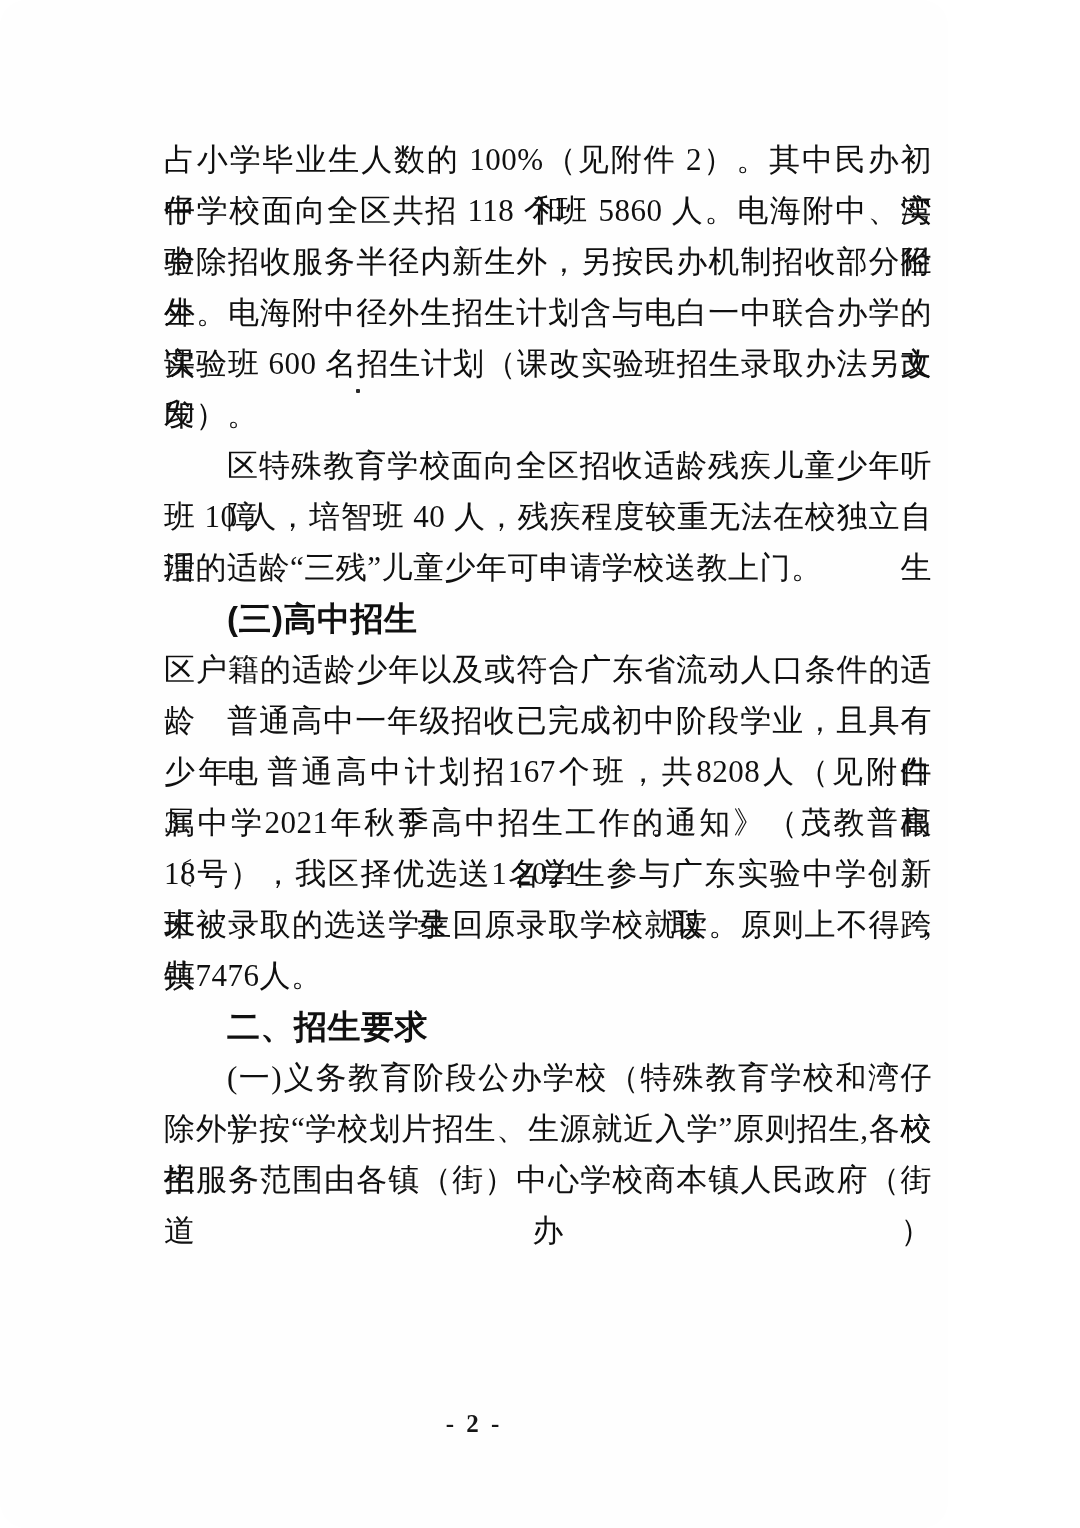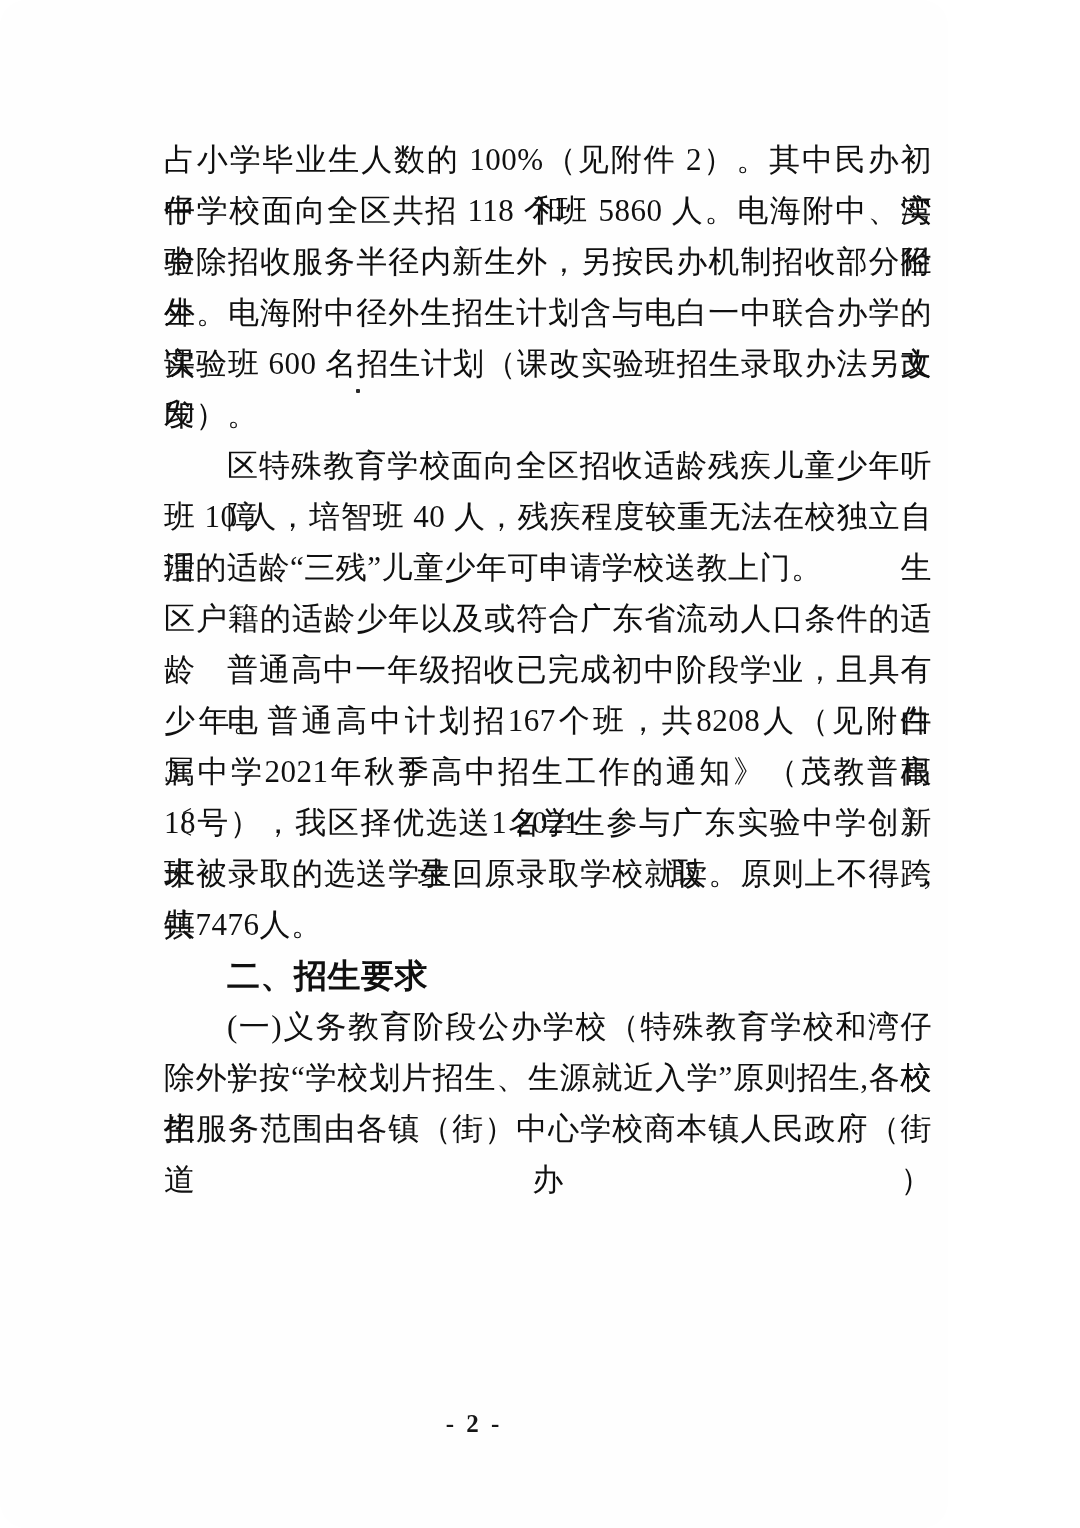--- a/index.html
+++ b/index.html
@@ -72,20 +72,21 @@
   <div class="content">
     <div class="ln j">占小学毕业生人数的 100%（见附件 2）。其中民办初中和湾</div>
     <div class="ln j">仔学校面向全区共招 118 个班 5860 人。电海附中、实验附</div>
     <div class="ln j">中除招收服务半径内新生外，另按民办机制招收部分径外</div>
     <div class="ln j">生。电海附中径外生招生计划含与电白一中联合办学的课改</div>
     <div class="ln j">实验班 600 名招生计划（课改实验班招生录取办法另文印</div>
     <div class="ln">发）。</div>
     <div class="ln j ind">区特殊教育学校面向全区招收适龄残疾儿童少年听障</div>
     <div class="ln j">班 10 人，培智班 40 人，残疾程度较重无法在校独立自理生</div>
     <div class="ln">活的适龄“三残”儿童少年可申请学校送教上门。</div>
+    <div class="ln ind h">(三)高中招生</div>
     <div class="ln j">区户籍的适龄少年以及或符合广东省流动人口条件的适龄</div>
     <div class="ln j ind">普通高中一年级招收已完成初中阶段学业，且具有电白</div>
     <div class="ln j">少年。普通高中计划招167个班，共8208人（见附件3）。根</div>
     <div class="ln j">属中学2021年秋季高中招生工作的通知》（茂教普高〔2021〕</div>
     <div class="ln j">18号），我区择优选送1名学生参与广东实验中学创新班录取,</div>
     <div class="ln j">未被录取的选送学生回原录取学校就读。原则上不得跨镇</div>
     <div class="ln">共7476人。</div>
     <div class="ln ind h">二、招生要求</div>
     <div class="ln j ind">(一)义务教育阶段公办学校（特殊教育学校和湾仔学校</div>
     <div class="ln j">除外）按“学校划片招生、生源就近入学”原则招生,各校招</div>

